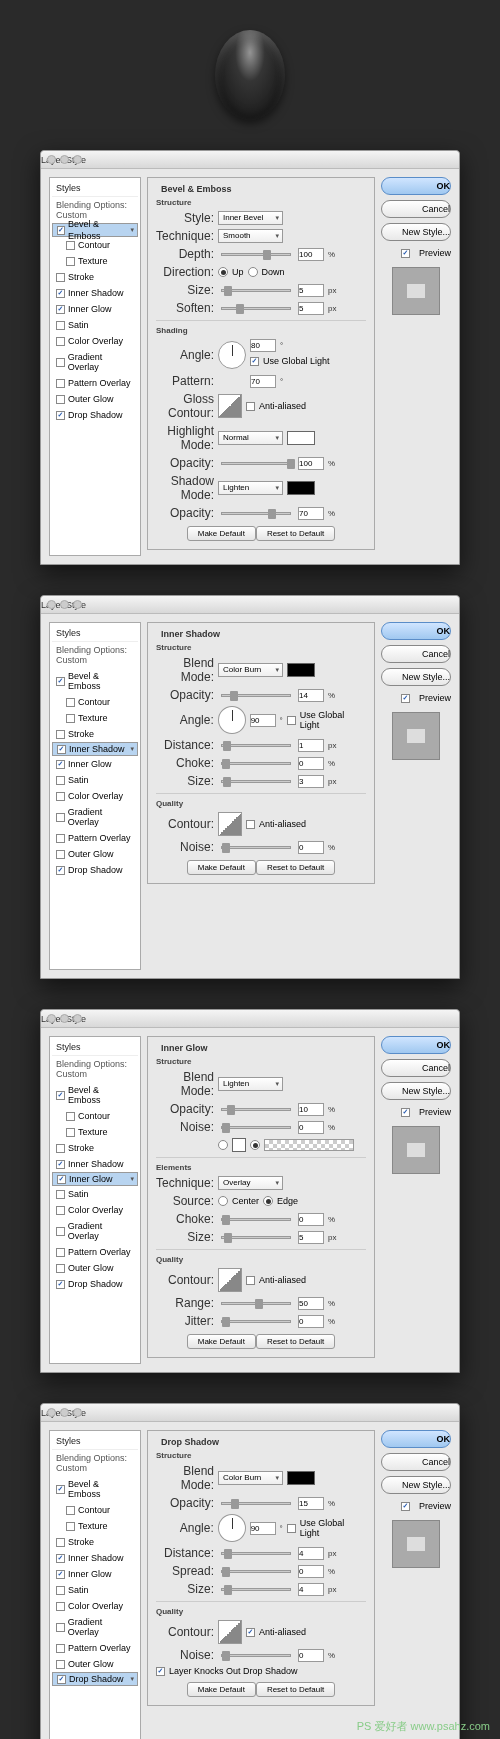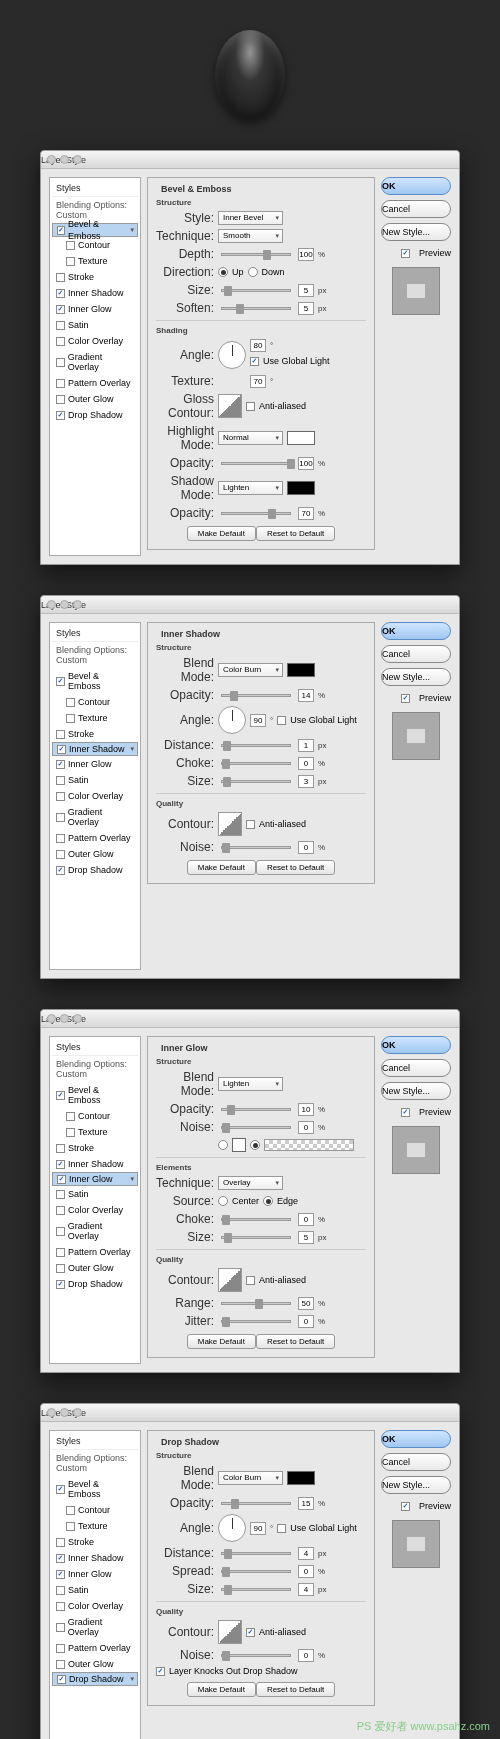--- a/index.html
+++ b/index.html
@@ -21,32 +21,32 @@
 .main{flex:1}
 .fieldset{border:1px solid #aaa;padding:6px 8px 8px;margin-bottom:6px;background:#e8e8e8}
 .legend{font-size:9px;color:#333;margin:-12px 0 4px 2px;background:#e8e8e8;padding:0 3px;display:inline-block;font-weight:bold}
 .sub-legend{font-size:8px;font-weight:bold;margin-bottom:4px;color:#444}
 .row{display:flex;align-items:center;margin-bottom:4px;gap:4px}
 .lbl{width:58px;text-align:right;color:#333;font-size:12px}
 .sel{height:14px;border:1px solid #999;background:linear-gradient(#fff,#eee);padding:0 12px 0 4px;font-size:8px;position:relative;min-width:65px;line-height:12px}
 .sel::after{content:"▾";position:absolute;right:3px;font-size:7px;color:#555}
 .sld{flex:1;max-width:70px;height:3px;background:#ccc;border:1px solid #999;position:relative;margin:0 3px}
 .sld .th{position:absolute;width:8px;height:10px;background:#999;top:-4px;border-radius:1px}
-.num{width:16px;height:13px;border:1px solid #999;background:#fff;text-align:center;line-height:11px;font-size:8px}
+.num{width:26px;height:13px;border:1px solid #999;background:#fff;text-align:left;line-height:11px;font-size:8px}
 .unit{font-size:8px;color:#333}
 .radio{width:10px;height:10px;border:1px solid #888;border-radius:50%;background:#fff;display:inline-flex;align-items:center;justify-content:center}
 .radio.on::after{content:"";width:5px;height:5px;background:#333;border-radius:50%}
 .dial{width:28px;height:28px;border:1px solid #999;border-radius:50%;background:#fff;position:relative}
 .dial::after{content:"";position:absolute;width:1px;height:11px;background:#333;left:50%;top:3px;transform-origin:bottom}
 .swatch{width:28px;height:14px;border:1px solid #666}
 .contour{width:24px;height:24px;border:1px solid #999;background:linear-gradient(135deg,#fff 50%,#888 50%)}
 .btns{display:flex;gap:0;justify-content:center;margin-top:6px}
 .btn{padding:2px 10px;border:1px solid #999;border-radius:3px;background:linear-gradient(#fff,#e5e5e5);font-size:8px;cursor:pointer}
 .right{width:70px;display:flex;flex-direction:column;gap:5px}
-.rbtn{padding:3px 0;border:1px solid #888;border-radius:10px;background:linear-gradient(#fff,#e8e8e8);text-align:left;font-size:9px;cursor:pointer}
+.rbtn{padding:3px 0;border:1px solid #888;border-radius:10px;background:linear-gradient(#fff,#e8e8e8);text-align:right;font-size:9px;cursor:pointer}
 .rbtn.ok{background:linear-gradient(#d0e5ff,#a0c8f0);border-color:#5a8dc8;font-weight:bold}
 .prev{display:flex;align-items:center;gap:9px;margin-top:2px;justify-content:flex-end}
 .pbox{width:48px;height:48px;background:#aaa;border:1px solid #888;margin-top:4px;align-self:center;display:flex;align-items:center;justify-content:center}
 .pbox::after{content:"";width:18px;height:14px;background:#ddd}
 .gradbar{width:90px;height:12px;border:1px solid #999;background:repeating-conic-gradient(#ccc 0 25%,#fff 0 50%) 0 0/8px 8px}
 .watermark{position:fixed;bottom:5px;right:10px;color:#8c8;font-size:11px;}
 .hr{border:none;border-top:1px solid #ccc;margin:5px 0}
 </style>
 </head>
 <body>
@@ -165,21 +165,21 @@
                 <span class="num">80</span>
                 <span class="unit">°</span>
               </div>
               <div class="row">
                 <span class="cb on"></span>
                 <span>Use Global Light</span>
               </div>
             </div>
           </div>
 <div class="row">
-            <span class="lbl">Texture:</span>
+            <span class="lbl">Pattern:</span>
             <span style="width:28px"></span>
             <span class="num">70</span>
             <span class="unit">°</span>
           </div>
 <div class="row">
             <span class="lbl">Gloss Contour:</span>
             <span class="contour"></span>
             <span class="cb"></span>
             <span>Anti-aliased</span>
           </div>

